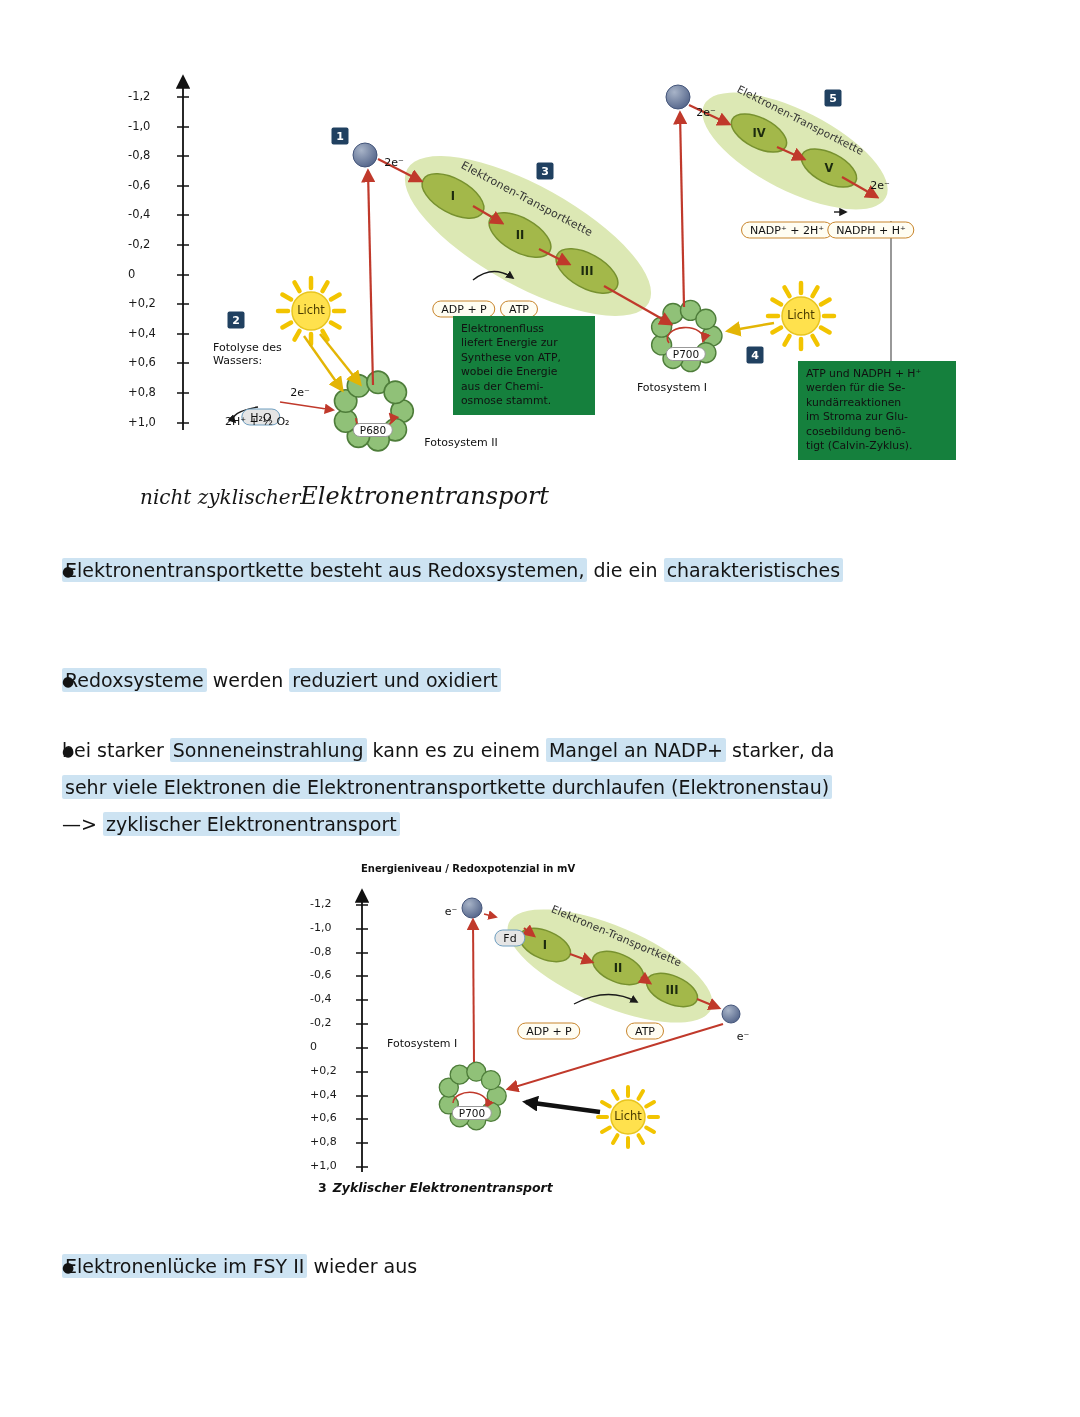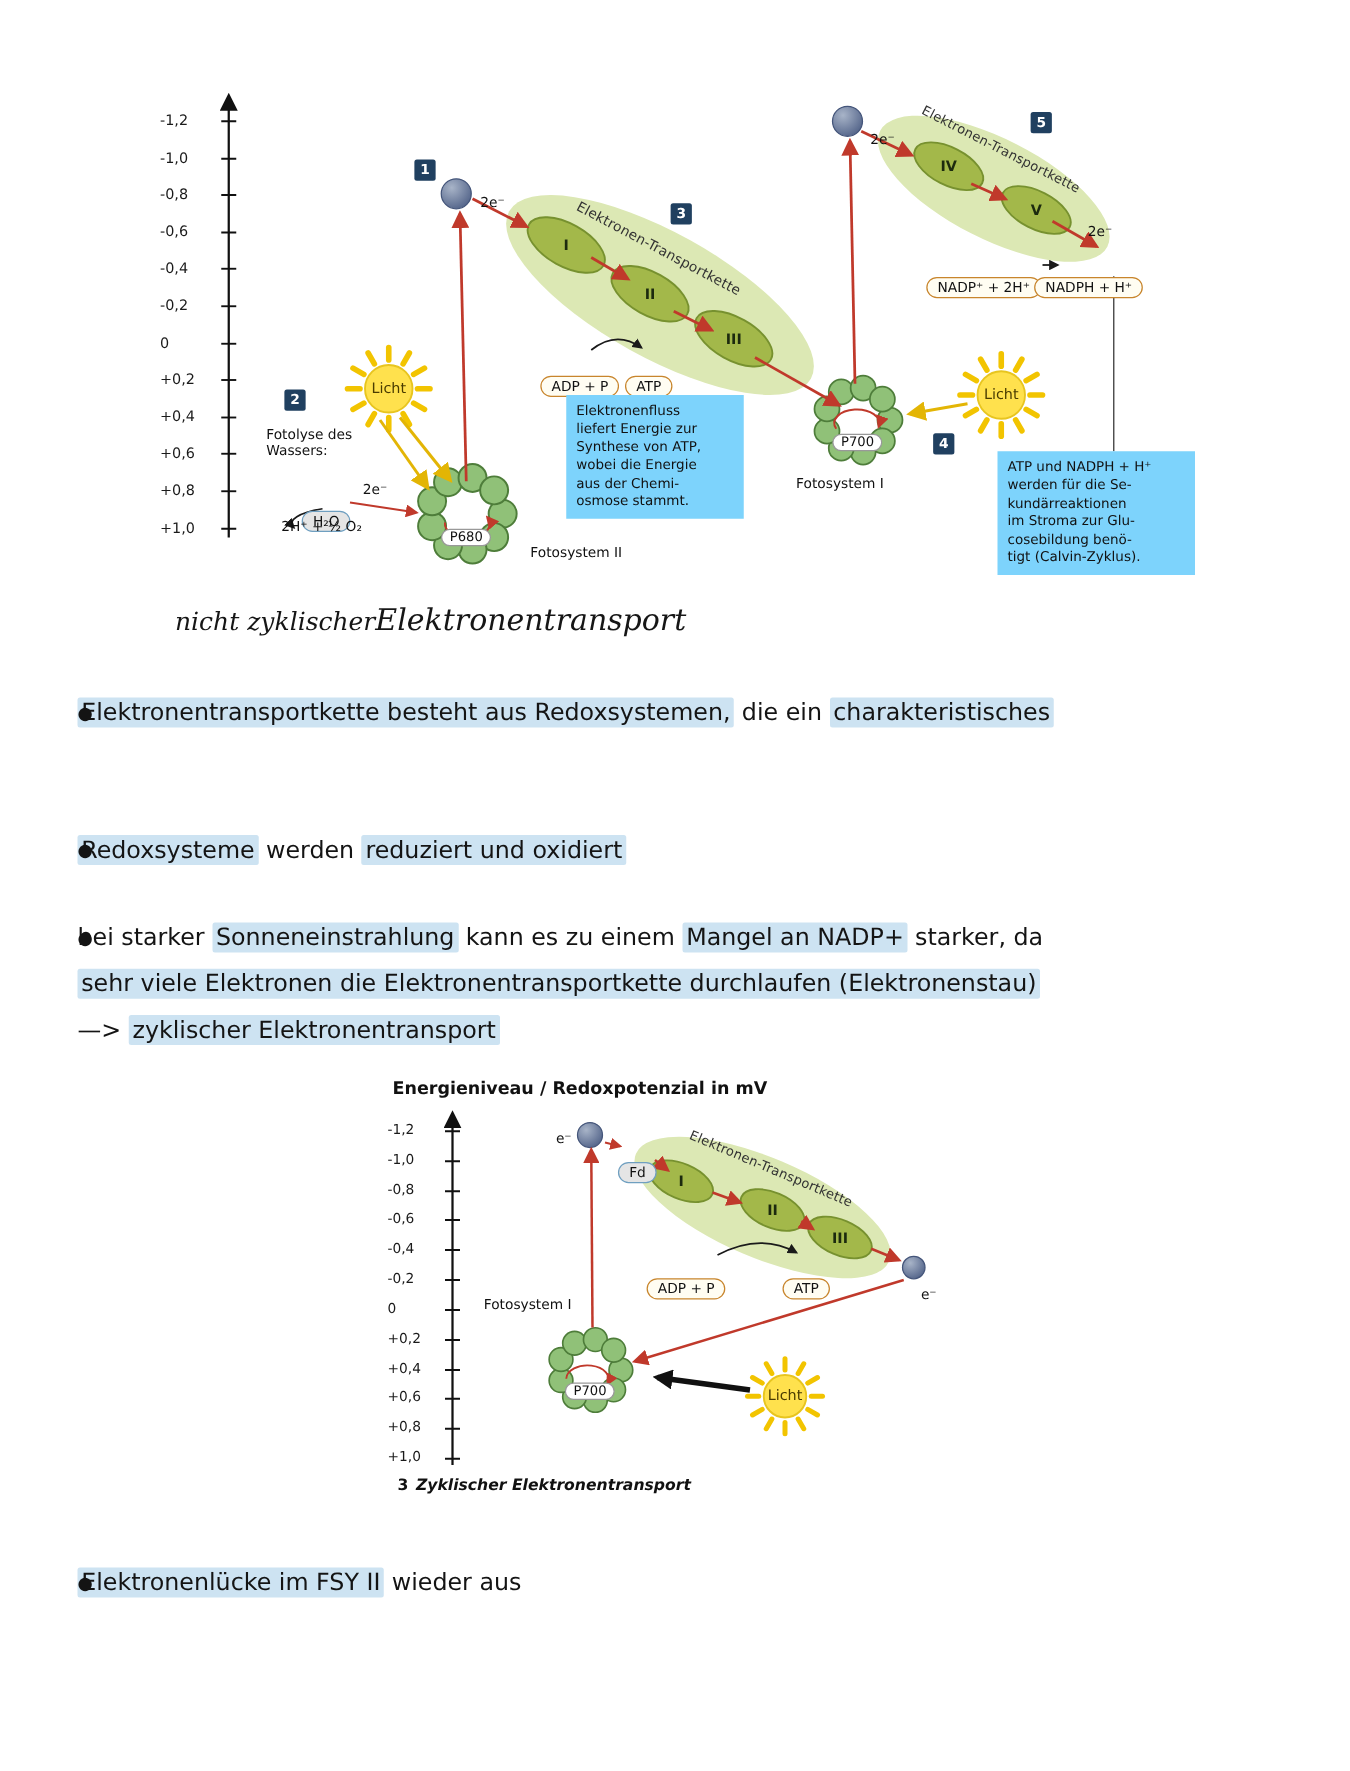--- a/index.html
+++ b/index.html
@@ -13,24 +13,24 @@
   .tick{position:absolute;font-size:11.5px;color:#1a1a1a;left:0;width:46px;}
   .d2 .tick{width:44px;font-size:11px;}
   .badge{width:17px;height:17px;background:#204060;color:#fff;font-size:11px;font-weight:bold;
          display:flex;align-items:center;justify-content:center;border-radius:2px;}
   .pill{font-size:11px;padding:1px 8px;border-radius:10px;background:#fffdf2;border:1.5px solid #c8852c;color:#111;margin-top:18px;}
   .pill.blue{border-color:#6f9fc0;background:#e5e5e5;}
   .pill.white{background:#fff;border:1px solid #999;border-radius:8px;padding:0 6px;font-size:10.5px;}
   .roman{font-size:11.5px;font-weight:bold;color:#1c2a0e;}
   .small{font-size:11px;color:#111;}
   .chainlbl{position:absolute;font-size:11px;color:#333;transform-origin:left center;white-space:nowrap;letter-spacing:.2px;}
-  .ibox{position:absolute;background:#7dd3fc;color:#111;font-size:10.8px;line-height:1.34;padding:6px 8px;white-space:pre-line;}
+  .ibox{position:absolute;background:#15803d;color:#111;font-size:10.8px;line-height:1.34;padding:6px 8px;white-space:pre-line;}
   .pre{white-space:pre-line;}
   .sunlbl{font-size:11.5px;color:#4a3c00;}
-  .d2title{position:absolute;font-size:14px;font-weight:bold;color:#111;white-space:nowrap;}
+  .d2title{position:absolute;font-size:10px;font-weight:bold;color:#111;white-space:nowrap;margin-left:47px;}
   .d2cap{position:absolute;font-size:12.5px;color:#111;white-space:nowrap;}
   .d2cap .num{font-weight:bold;margin-right:6px;}
   .d2cap .txt{font-style:italic;font-weight:bold;}
   .cap1{position:absolute;left:140px;top:482px;font-family:"DejaVu Serif",serif;font-style:italic;color:#161616;}
   .cap1 .p1{font-size:20px;}
   .cap1 .p2{font-size:24px;}
   .bullet{position:absolute;left:62px;width:970px;font-size:19px;line-height:37px;color:#141414;}
   .bullet::before{content:"●";position:absolute;left:0;top:1px;font-size:14px;}
   .bullet .line{}
   .hl{background:#cde3f2;padding:1px 3px;border-radius:2px;box-decoration-break:clone;}

